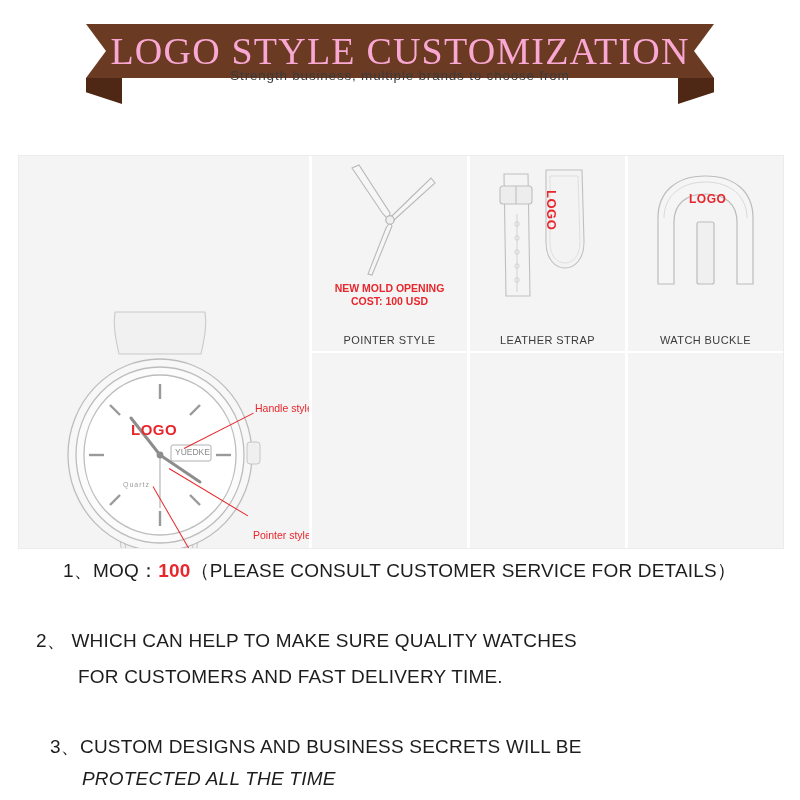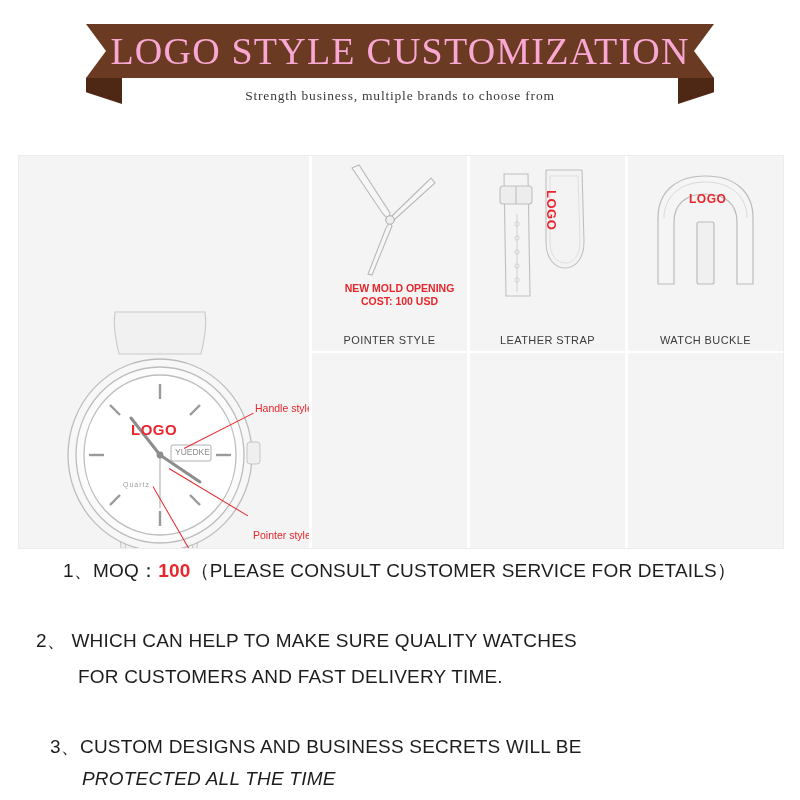--- a/index.html
+++ b/index.html
@@ -63,24 +63,24 @@
     width: 20px;
     height: 54px;
     background: #ffffff;
   }
   .notch.left { left: 86px; clip-path: polygon(0 0, 100% 50%, 0 100%); }
   .notch.right { left: 694px; clip-path: polygon(100% 0, 0 50%, 100% 100%); }
 
   .subtitle {
     position: absolute;
     left: 0;
-    top: 88px;
+    top: 68px;
     width: 800px;
     text-align: center;
-    font-family: Liberation Serif, serif;
+    font-family: Liberation Sans, sans-serif;
     font-size: 13.5px;
     letter-spacing: 0.8px;
     color: #3a3a3a;
   }
 
   
   .gallery {
     position: absolute;
     left: 18px;
     top: 155px;
@@ -139,21 +139,21 @@
     white-space: nowrap;
   }
   .anno-line {
     position: absolute;
     background: #e8262c;
     height: 1px;
     transform-origin: left center;
   }
   .mold-note {
     position: absolute;
-    left: 10px;
+    left: 0;
     width: 100%;
     text-align: center;
     color: #e8262c;
     font-size: 10.5px;
     font-weight: bold;
     line-height: 13px;
   }
 
   
   .bullets {

